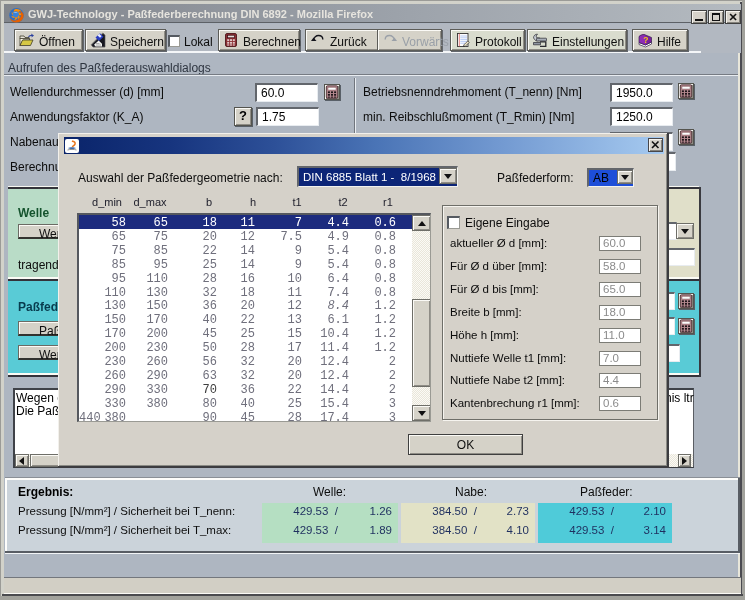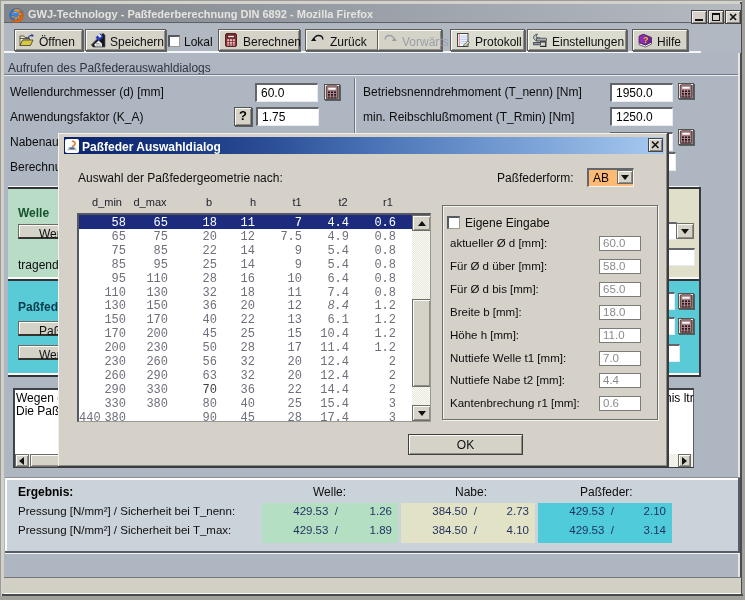--- a/index.html
+++ b/index.html
@@ -357,30 +357,36 @@
   border-right:2px solid #3c3c40;border-bottom:2px solid #3c3c40;
   box-shadow: inset 1px 1px 0 #f2f0eb, inset -1px -1px 0 #8a8a84;">
   <div class="abs" style="left:6px;top:4px;width:600px;height:17px;background:linear-gradient(90deg,#0a246a 0%,#17357f 18%,#2d5098 35%,#4a74b6 52%,#7198d0 72%,#a6caf0 100%);"></div>
   <div class="abs" style="left:7px;top:6px;width:14px;height:14px;background:#fff;border-radius:2px;">
     <svg width="14" height="14" viewBox="0 0 14 14">
       <path d="M7 2 C9 3 10.5 2.5 10 5 C9.5 7 7.5 6.5 7.5 8" fill="none" stroke="#e87722" stroke-width="1.6"></path>
       <path d="M3 9 C5 8 9 8 11 9 C9 10.5 5 10.5 3 9 Z" fill="#3a66a8"></path>
       <path d="M2.5 11 C5 10.2 9 10.2 11.5 11" fill="none" stroke="#888" stroke-width="0.9"></path>
     </svg>
   </div>
-  <div class="abs" style="left:24px;top:7px;font-weight:bold;font-size:12px;color:#fff;">Paßfeder Auswahldialog</div>
   <div class="abs" style="left:590px;top:5px;width:15px;height:14px;background:#d6d2ca;border:1px solid #47474b;box-shadow:inset 1px 1px 0 #f5f3ee, inset -1px -1px 0 #84827c;">
     <svg width="13" height="12" viewBox="0 0 13 12">
         <path d="M3 2.5 L9.5 9 M9.5 2.5 L3 9" stroke="#111" stroke-width="1.6"></path>
       </svg>
   </div>
 
   <div class="abs" style="left:20px;top:38px;font-size:12px;color:#0d0d0d;">Auswahl der Paßfedergeometrie nach:</div>
+  <div class="abs" style="left:239px;top:33px;width:161px;height:21px;background:#0c2577;
+    border-top:2px solid #63666b;border-left:2px solid #63666b;border-bottom:1px solid #f2f2ee;border-right:1px solid #f2f2ee;">
+    <div class="abs" style="left:4px;top:3px;font-size:11.5px;color:#fff;white-space:nowrap;">DIN 6885 Blatt 1 -&nbsp; 8/1968</div>
+    <div class="abs arrowbtn" style="right:0;top:0;width:18px;height:16px;">
+        <div class="tri-d" style="margin:5px auto 0;"></div>
+      </div>
+  </div>
   <div class="abs" style="left:439px;top:38px;font-size:12px;color:#0d0d0d;">Paßfederform:</div>
-  <div class="abs" style="left:529px;top:35px;width:47px;height:19px;background:#fdba74;
+  <div class="abs" style="left:529px;top:35px;width:47px;height:19px;background:#1d4ed8;
     border-top:2px solid #63666b;border-left:2px solid #63666b;border-bottom:1px solid #f2f2ee;border-right:1px solid #f2f2ee;">
     <div class="abs" style="left:4px;top:1px;font-size:12px;color:#000;">AB</div>
     <div class="abs arrowbtn" style="right:0;top:0;width:16px;height:14px;">
         <div class="tri-d" style="margin:4px auto 0;"></div>
       </div>
   </div>
 
   <div class="abs thead" style="left:19px;top:63px;width:60px;">d_min</div>
   <div class="abs thead" style="left:62px;top:63px;width:60px;">d_max</div>
   <div class="abs thead" style="left:121px;top:63px;width:60px;">b</div>

